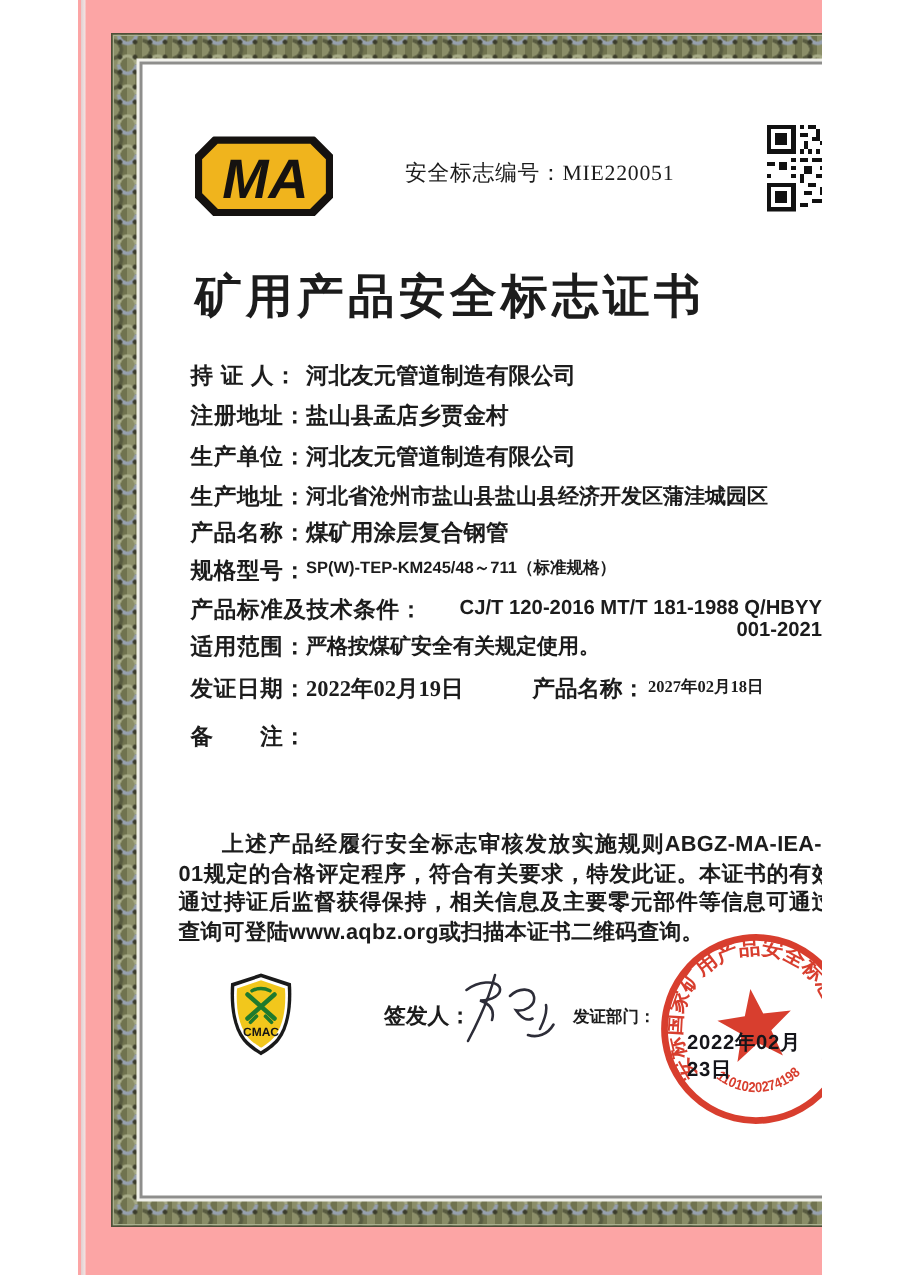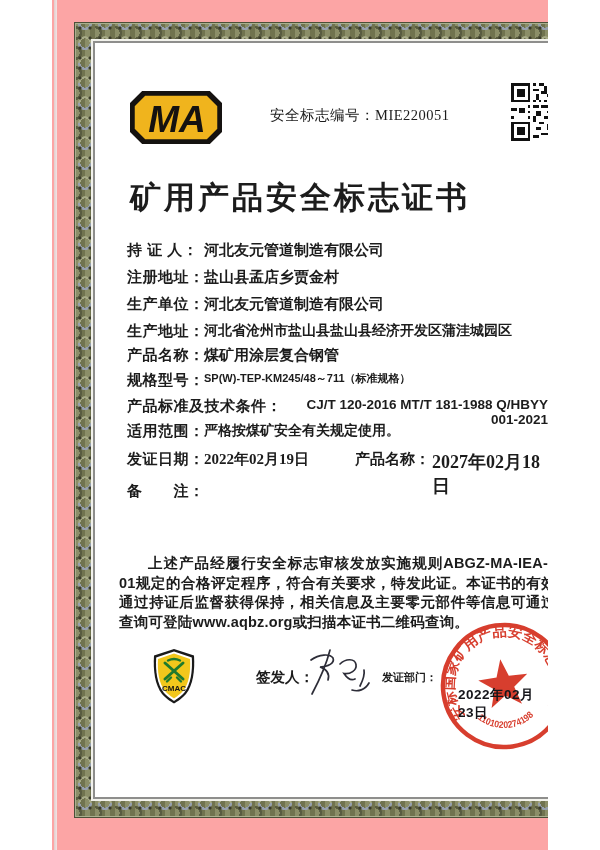--- a/index.html
+++ b/index.html
@@ -42,21 +42,21 @@
   }
 
   .row { position:absolute; left:0; right:0; height:22px;padding-left:15px; }
   .lbl { position:absolute; left:75px; font-family:"Liberation Sans","DejaVu Sans",sans-serif;
          font-size:15px; font-weight:700; letter-spacing:.5px; }
   .val { position:absolute; left:152px; font-size:15px; font-weight:700; }
   .val-sans { font-family:"Liberation Sans","DejaVu Sans",sans-serif; }
   .row-std .val { left:228px; font-size:13.5px;text-align:right; }
   .lbl2 { position:absolute; left:303px; font-family:"Liberation Sans","DejaVu Sans",sans-serif;
           font-size:15px; font-weight:700; }
-  .val2 { position:absolute; left:380px; font-size:18px; font-weight:700; }
+  .val2 { position:absolute; left:380px; font-size:11px; font-weight:700; }
 
   .statement {
     position:absolute; left:67px; top:554px; width:467px;
     font-family:"Liberation Sans","DejaVu Sans",sans-serif;
     font-size:14.5px; font-weight:700; line-height:19.5px;
     text-align:justify; text-indent:2em; letter-spacing:.2px; z-index:1;
   }
 
   .cmac-logo { position:absolute; left:98px; top:648px; width:48px; height:57px; }
   .signer-label { position:absolute; left:204px; top:668px; font-size:14.5px; font-weight:700;

